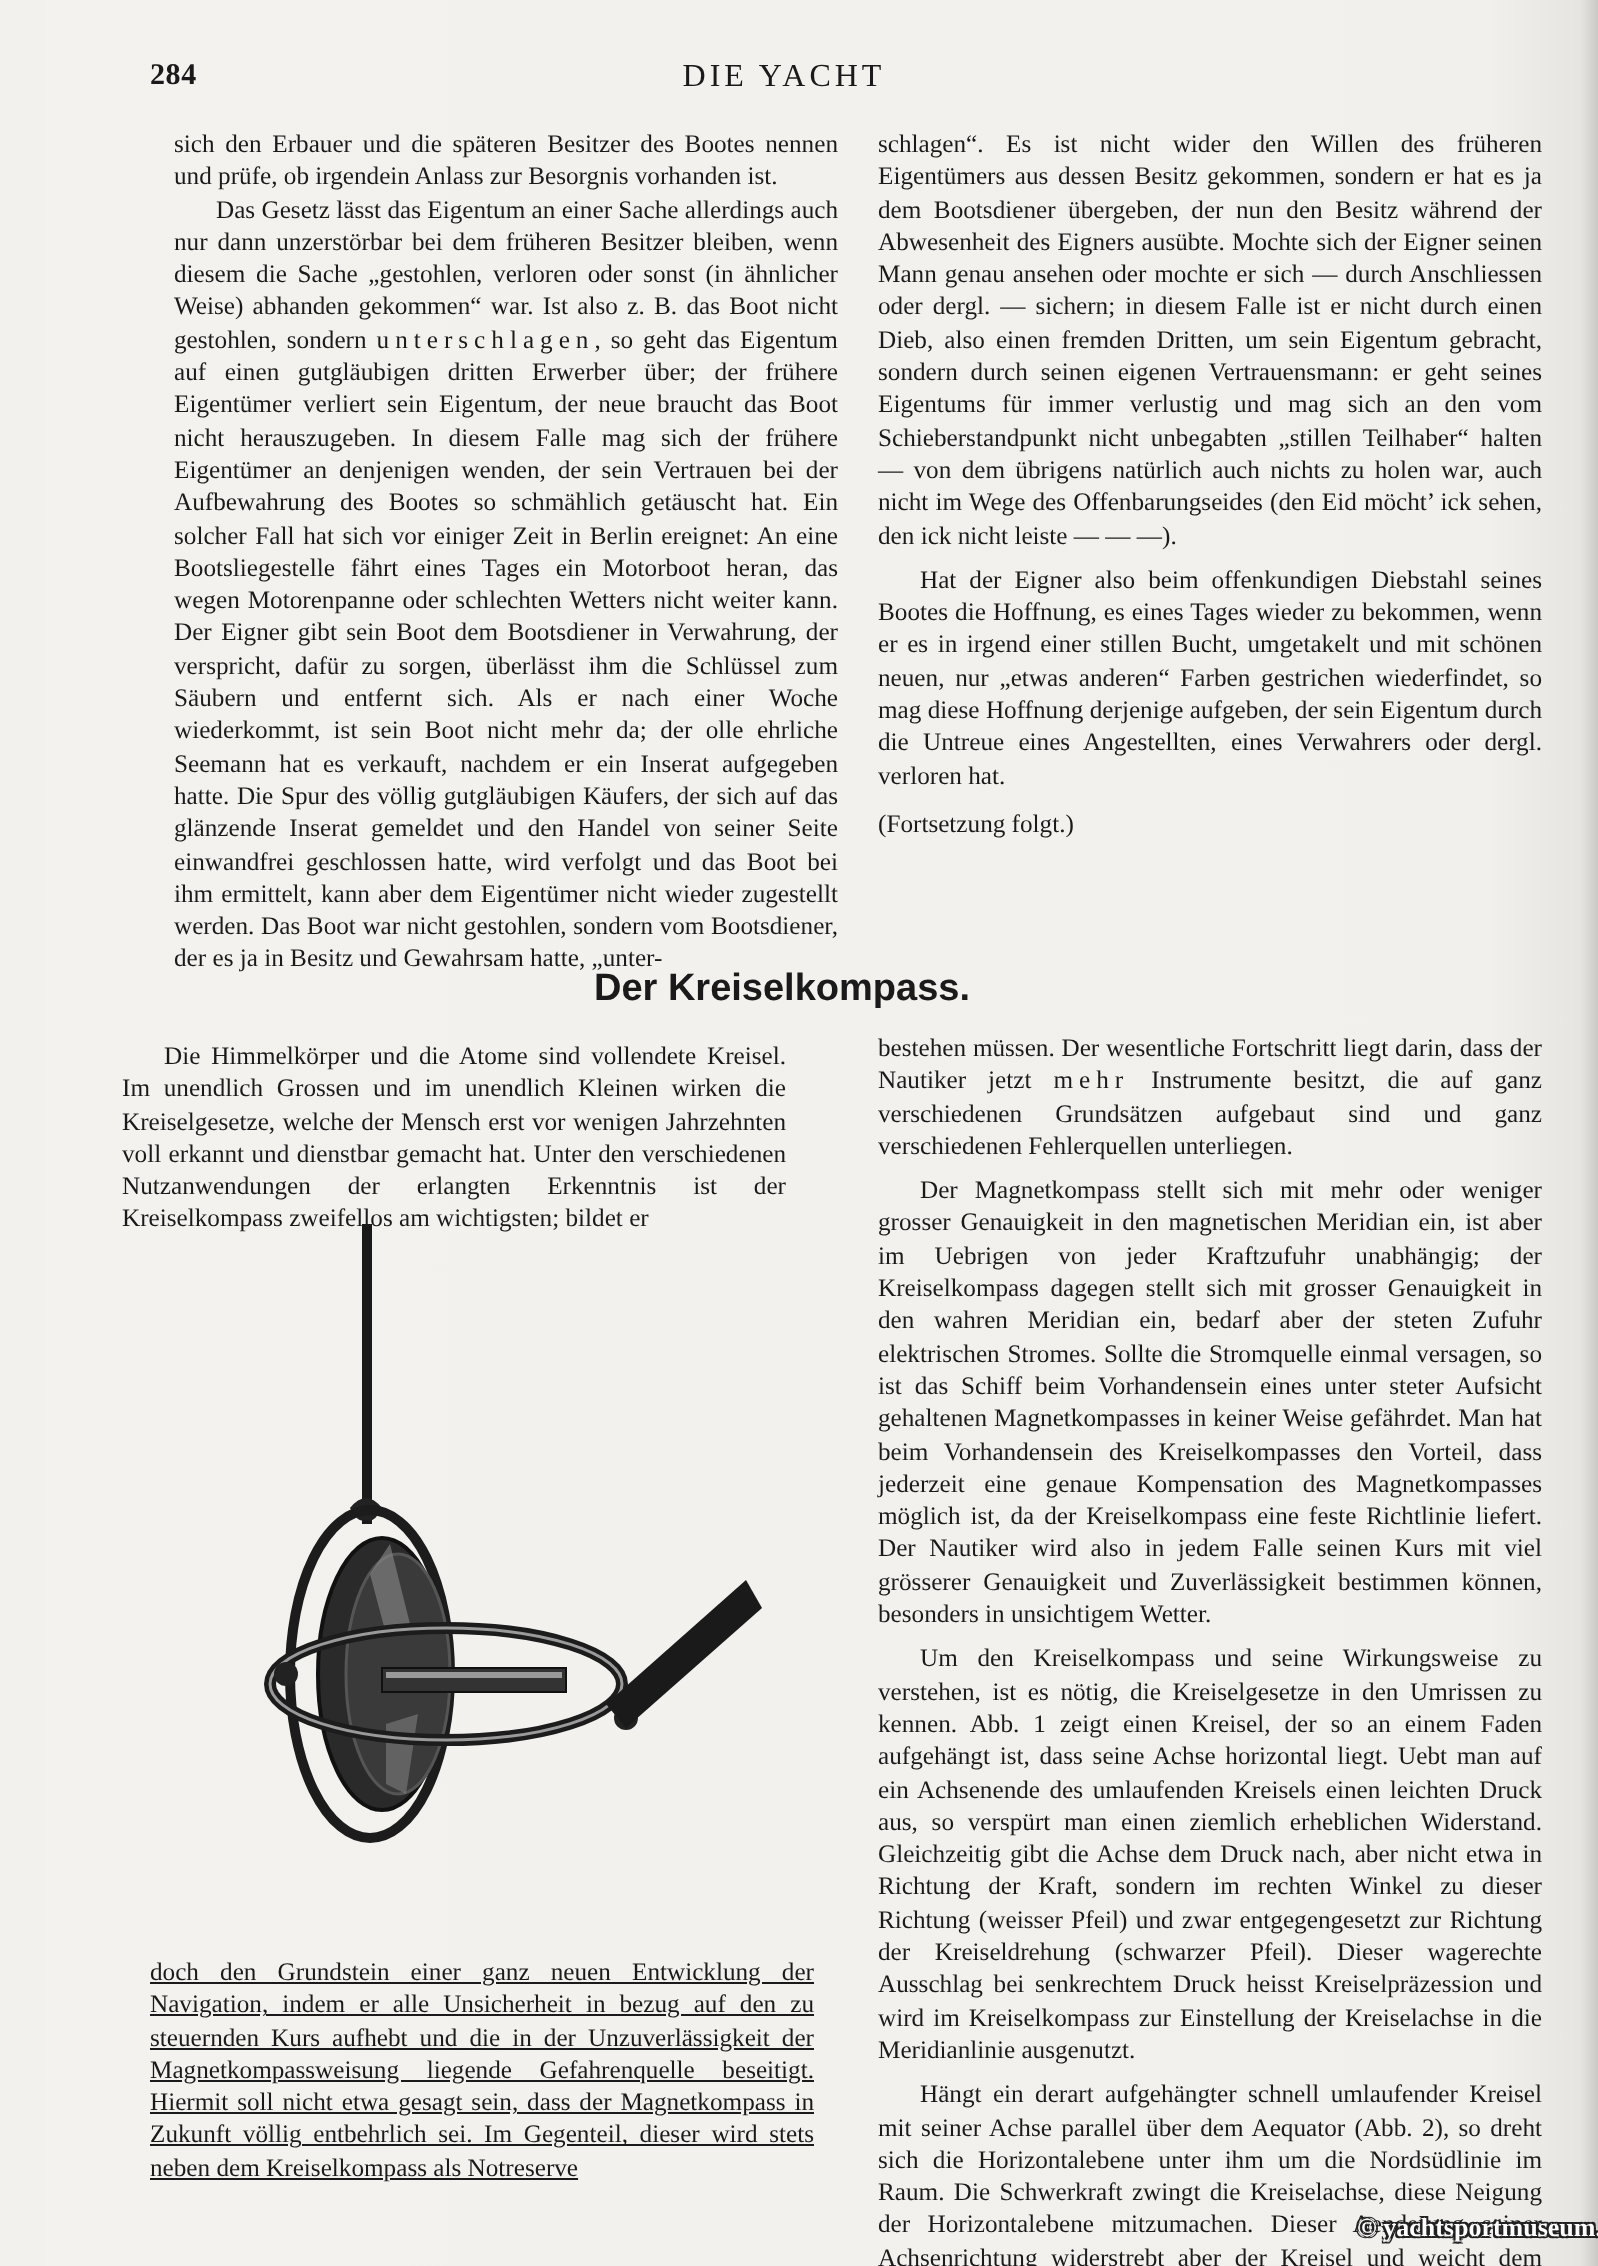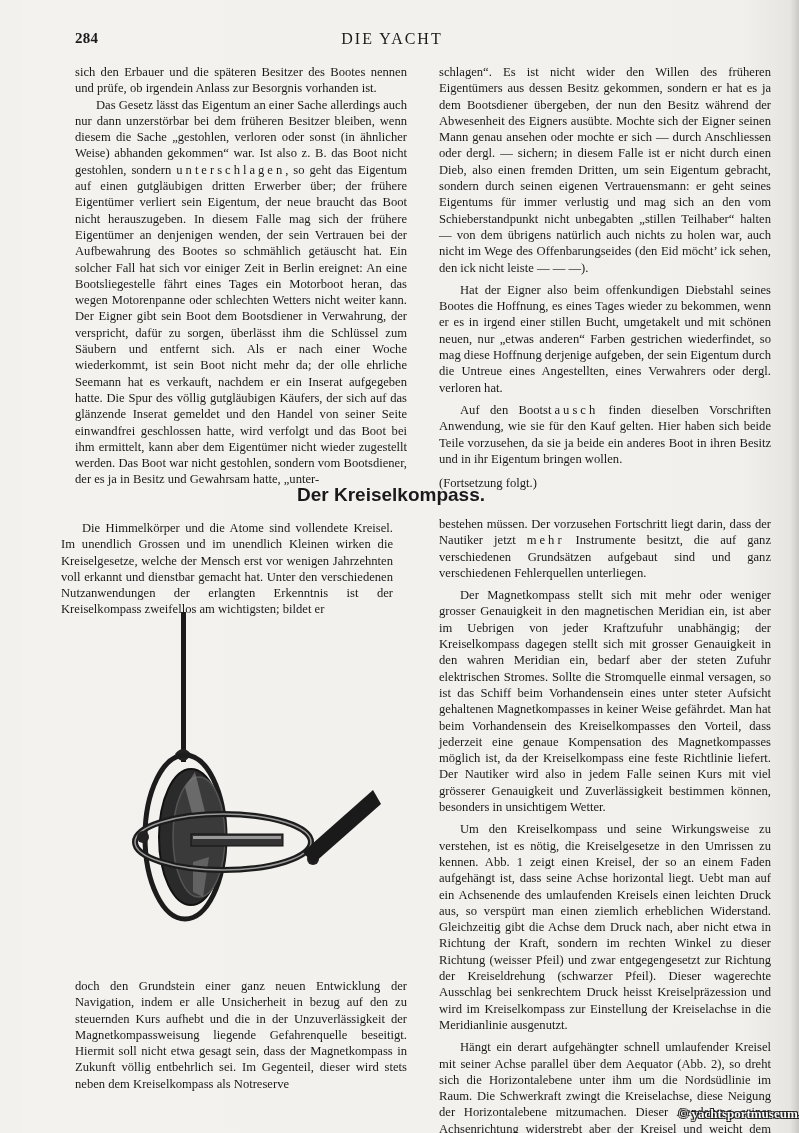--- a/index.html
+++ b/index.html
@@ -27,32 +27,32 @@
     position: absolute;
     font-size: 12.6px;
     line-height: 16.3px;
     text-align: justify;
     hyphens: manual;
   }
   .col p { margin: 0; text-indent: 21px; }
   .col p.noindent { text-indent: 0; }
   .col p.gap { margin-top: 6px; }
   .spaced { letter-spacing: 3px; }
-  .col-top-left { left: 52px; top: 64px; width: 332px; }
+  .col-top-left { left: 64px; top: 64px; width: 332px; }
   .col-top-right { left: 416px; top: 64px; width: 332px; }
   .continued {
     text-align: left; margin-top: 8px; font-size: 12.6px;
   }
   .article-title {
     position: absolute; left: 0; width: 736px; top: 484px; text-align: center;
     font-family: "Liberation Sans", "DejaVu Sans", sans-serif;
     font-weight: bold; font-size: 19px;
   }
   .col-intro-left { left: 38px; top: 520px; width: 332px; }
-  .col-bottom-left { left: 52px; top: 978px; width: 332px; }
+  .col-bottom-left { left: 52px; top: 978px; width: 332px; text-decoration: underline; }
   .col-right-main { left: 416px; top: 516px; width: 332px; }
   .figure {
     position: absolute; left: 100px; top: 612px; width: 260px; height: 330px;
   }
   .figure svg { width: 260px; height: 310px; display: block; }
   .figure-caption {
     position: absolute; left: 60px; top: 943px; width: 340px; text-align: center;
     font-size: 10.5px; font-weight: bold;
   }
   .watermark {
@@ -71,21 +71,20 @@
   <div class="running-head">DIE YACHT</div>
 
   <div class="col col-top-left">
     <p class="noindent">sich den Erbauer und die späteren Besitzer des Bootes nennen und prüfe, ob irgendein Anlass zur Besorgnis vorhanden ist.</p>
     <p><span>Das Gesetz lässt das Eigentum an einer Sache allerdings auch nur dann unzerstörbar bei dem früheren Besitzer bleiben, wenn diesem die Sache „gestohlen, verloren oder sonst (in ähnlicher Weise) abhanden gekommen“ war. Ist also z. B. das Boot nicht gestohlen, sondern </span><span class="spaced">unterschlagen</span><span>, so geht das Eigentum auf einen gutgläubigen dritten Erwerber über; der frühere Eigentümer verliert sein Eigentum, der neue braucht das Boot nicht herauszugeben. In diesem Falle mag sich der frühere Eigentümer an denjenigen wenden, der sein Vertrauen bei der Aufbewahrung des Bootes so schmählich getäuscht hat. Ein solcher Fall hat sich vor einiger Zeit in Berlin ereignet: An eine Bootsliegestelle fährt eines Tages ein Motorboot heran, das wegen Motorenpanne oder schlechten Wetters nicht weiter kann. Der Eigner gibt sein Boot dem Bootsdiener in Verwahrung, der verspricht, dafür zu sorgen, überlässt ihm die Schlüssel zum Säubern und entfernt sich. Als er nach einer Woche wiederkommt, ist sein Boot nicht mehr da; der olle ehrliche Seemann hat es verkauft, nachdem er ein Inserat aufgegeben hatte. Die Spur des völlig gutgläubigen Käufers, der sich auf das glänzende Inserat gemeldet und den Handel von seiner Seite einwandfrei geschlossen hatte, wird verfolgt und das Boot bei ihm ermittelt, kann aber dem Eigentümer nicht wieder zugestellt werden. Das Boot war nicht gestohlen, sondern vom Bootsdiener, der es ja in Besitz und Gewahrsam hatte, „unter-</span></p>
   </div>
 
   <div class="col col-top-right">
     <p class="noindent">schlagen“. Es ist nicht wider den Willen des früheren Eigentümers aus dessen Besitz gekommen, sondern er hat es ja dem Bootsdiener übergeben, der nun den Besitz während der Abwesenheit des Eigners ausübte. Mochte sich der Eigner seinen Mann genau ansehen oder mochte er sich — durch Anschliessen oder dergl. — sichern; in diesem Falle ist er nicht durch einen Dieb, also einen fremden Dritten, um sein Eigentum gebracht, sondern durch seinen eigenen Vertrauensmann: er geht seines Eigentums für immer verlustig und mag sich an den vom Schieberstandpunkt nicht unbegabten „stillen Teilhaber“ halten — von dem übrigens natürlich auch nichts zu holen war, auch nicht im Wege des Offenbarungseides (den Eid möcht’ ick sehen, den ick nicht leiste — — —).</p>
     <p class="gap">Hat der Eigner also beim offenkundigen Diebstahl seines Bootes die Hoffnung, es eines Tages wieder zu bekommen, wenn er es in irgend einer stillen Bucht, umgetakelt und mit schönen neuen, nur „etwas anderen“ Farben gestrichen wiederfindet, so mag diese Hoffnung derjenige aufgeben, der sein Eigentum durch die Untreue eines Angestellten, eines Verwahrers oder dergl. verloren hat.</p>
-    <p class="gap"><span>Auf den Boots</span><span class="spaced">tausch</span><span> finden dieselben Vorschriften Anwendung, wie sie für den Kauf gelten. Hier haben sich beide Teile vorzusehen, da sie ja beide ein anderes Boot in ihren Besitz und in ihr Eigentum bringen wollen.</span></p>
     <div class="continued">(Fortsetzung folgt.)</div>
   </div>
 
   <div class="article-title">Der Kreiselkompass.</div>
 
   <div class="col col-intro-left">
     <p>Die Himmelkörper und die Atome sind vollendete Kreisel. Im unendlich Grossen und im unendlich Kleinen wirken die Kreiselgesetze, welche der Mensch erst vor wenigen Jahrzehnten voll erkannt und dienstbar gemacht hat. Unter den verschiedenen Nutzanwendungen der erlangten Erkenntnis ist der Kreiselkompass zweifellos am wichtigsten; bildet er</p>
   </div>
 
   <div class="figure">
@@ -111,20 +110,20 @@
 
       <polygon points="180,240 250,178 258,192 190,252" fill="#1a1a1a"></polygon>
     </svg>
   </div>
 
   <div class="col col-bottom-left">
     <p class="noindent">doch den Grundstein einer ganz neuen Entwicklung der Navigation, indem er alle Unsicherheit in bezug auf den zu steuernden Kurs aufhebt und die in der Unzuverlässigkeit der Magnetkompassweisung liegende Gefahrenquelle beseitigt. Hiermit soll nicht etwa gesagt sein, dass der Magnetkompass in Zukunft völlig entbehrlich sei. Im Gegenteil, dieser wird stets neben dem Kreiselkompass als Notreserve</p>
   </div>
 
   <div class="col col-right-main">
-    <p class="noindent"><span>bestehen müssen. Der vorzusehen Fortschritt liegt darin, dass der Nautiker jetzt </span><span class="spaced">mehr</span><span> Instrumente besitzt, die auf ganz verschiedenen Grundsätzen aufgebaut sind und ganz verschiedenen Fehlerquellen unterliegen.</span></p>
+    <p class="noindent"><span>bestehen müssen. Der wesentliche Fortschritt liegt darin, dass der Nautiker jetzt </span><span class="spaced">mehr</span><span> Instrumente besitzt, die auf ganz verschiedenen Grundsätzen aufgebaut sind und ganz verschiedenen Fehlerquellen unterliegen.</span></p>
     <p class="gap">Der Magnetkompass stellt sich mit mehr oder weniger grosser Genauigkeit in den magnetischen Meridian ein, ist aber im Uebrigen von jeder Kraftzufuhr unabhängig; der Kreiselkompass dagegen stellt sich mit grosser Genauigkeit in den wahren Meridian ein, bedarf aber der steten Zufuhr elektrischen Stromes. Sollte die Stromquelle einmal versagen, so ist das Schiff beim Vorhandensein eines unter steter Aufsicht gehaltenen Magnetkompasses in keiner Weise gefährdet. Man hat beim Vorhandensein des Kreiselkompasses den Vorteil, dass jederzeit eine genaue Kompensation des Magnetkompasses möglich ist, da der Kreiselkompass eine feste Richtlinie liefert. Der Nautiker wird also in jedem Falle seinen Kurs mit viel grösserer Genauigkeit und Zuverlässigkeit bestimmen können, besonders in unsichtigem Wetter.</p>
     <p class="gap">Um den Kreiselkompass und seine Wirkungsweise zu verstehen, ist es nötig, die Kreiselgesetze in den Umrissen zu kennen. Abb. 1 zeigt einen Kreisel, der so an einem Faden aufgehängt ist, dass seine Achse horizontal liegt. Uebt man auf ein Achsenende des umlaufenden Kreisels einen leichten Druck aus, so verspürt man einen ziemlich erheblichen Widerstand. Gleichzeitig gibt die Achse dem Druck nach, aber nicht etwa in Richtung der Kraft, sondern im rechten Winkel zu dieser Richtung (weisser Pfeil) und zwar entgegengesetzt zur Richtung der Kreiseldrehung (schwarzer Pfeil). Dieser wagerechte Ausschlag bei senkrechtem Druck heisst Kreiselpräzession und wird im Kreiselkompass zur Einstellung der Kreiselachse in die Meridianlinie ausgenutzt.</p>
     <p class="gap">Hängt ein derart aufgehängter schnell umlaufender Kreisel mit seiner Achse parallel über dem Aequator (Abb. 2), so dreht sich die Horizontalebene unter ihm um die Nordsüdlinie im Raum. Die Schwerkraft zwingt die Kreiselachse, diese Neigung der Horizontalebene mitzumachen. Dieser Aenderung seiner Achsenrichtung widerstrebt aber der Kreisel und weicht dem gewissermassen an einem Achsenende angreifenden Zug der Schwerkraft durch eine seitliche</p>
   </div>
 
   <div class="watermark">© yachtsportmuseum.de</div>
 </div>
 
 </body></html>

